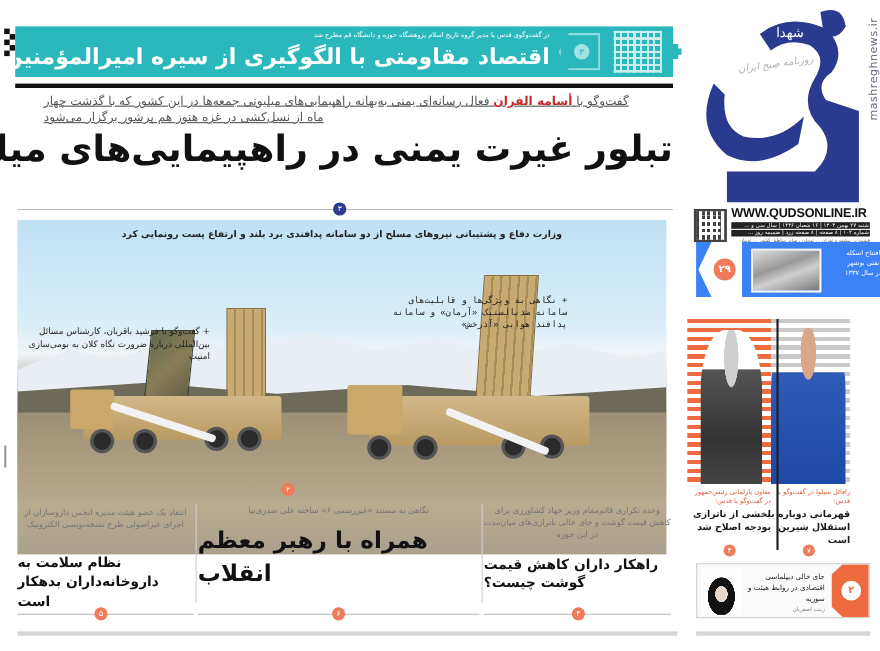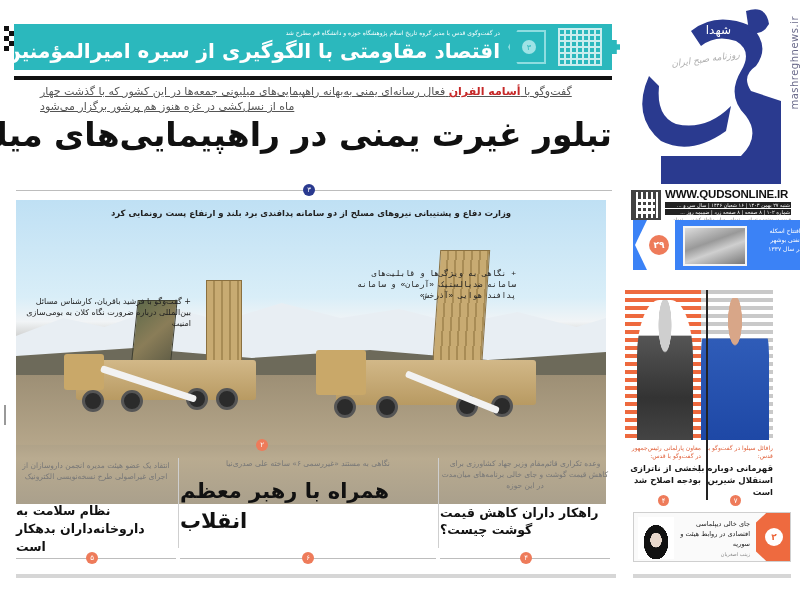--- a/index.html
+++ b/index.html
@@ -214,21 +214,21 @@
   <div class="truck-wheel" style="left:475px;top:195px;"></div>
   <div class="missile" style="left:390px;top:170px;width:100px;transform:rotate(22deg);"></div>
 
   <div class="story-kicker">وزارت دفاع و پشتیبانی نیروهای مسلح از دو سامانه پدافندی برد بلند و ارتفاع پست رونمایی کرد</div>
   <div class="story-bullet" style="right:90px;top:68px;width:170px;font-family:Liberation Mono, monospace;">+ نگاهی به ویژگی‌ها و قابلیت‌های سامانه ضدبالستیک «آرمان» و سامانه پدافند هوایی «آذرخش»</div>
   <div class="story-bullet" style="left:0px;top:68px;width:175px;margin-top:28px;">+ گفت‌وگو با فرشید باقریان، کارشناس مسائل بین‌المللی درباره ضرورت نگاه کلان به بومی‌سازی امنیت</div>
 </div>
 <div class="left-edge"></div>
 <div class="circle-num num-orange" style="left:256px;top:439px;">۲</div>
 
-<div class="bottom-kicker" style="left:440px;top:458px;width:170px;">وعده تکراری قائم‌مقام وزیر جهاد کشاورزی برای کاهش قیمت گوشت و جای خالی برنامه‌های میان‌مدت در این حوزه</div>
+<div class="bottom-kicker" style="left:440px;top:458px;width:170px;">وعده تکراری قائم‌مقام وزیر جهاد کشاورزی برای کاهش قیمت گوشت و جای خالی ناترازی‌های میان‌مدت در این حوزه</div>
 <div class="bottom-title" style="left:440px;top:504px;width:170px;font-size:12.5px;line-height:17px;">راهکار داران کاهش قیمت گوشت چیست؟</div>
 <div class="col-sep" style="left:438px;"></div>
 <div class="rule-with-num" style="left:440px;top:558px;width:170px;"></div>
 <div class="circle-num num-orange" style="left:520px;top:552px;">۴</div>
 
 <div class="bottom-kicker" style="left:180px;top:458px;width:256px;">نگاهی به مستند «غیررسمی ۶» ساخته علی صدری‌نیا</div>
 <div class="bottom-title" style="left:180px;top:476px;width:256px;font-size:21px;line-height:30px;">
   <div>همراه با رهبر معظم انقلاب</div>
 </div>
 <div class="col-sep" style="left:178px;"></div>

